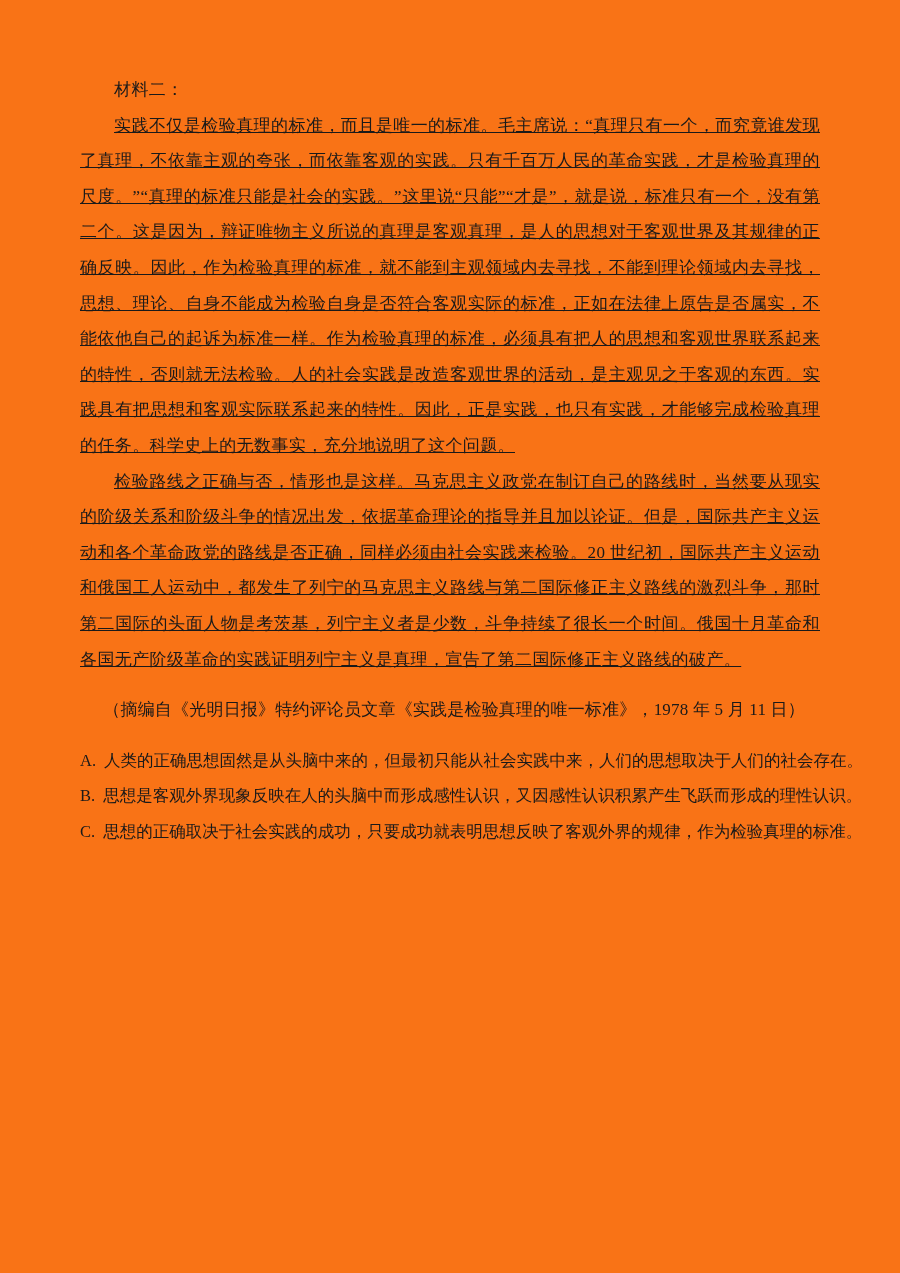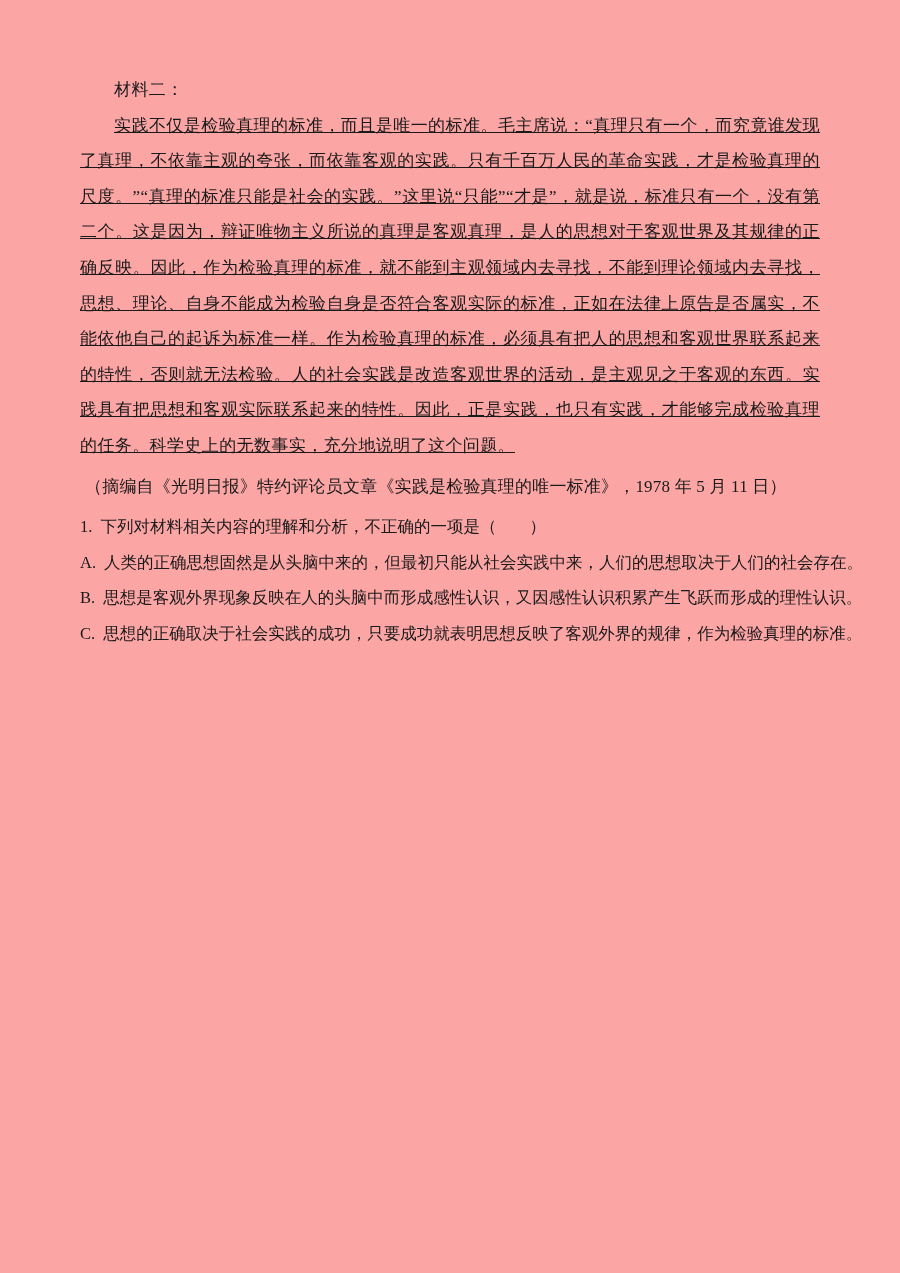--- a/index.html
+++ b/index.html
@@ -12,43 +12,43 @@
     height: 1273px;
     font-family: "Liberation Serif", "DejaVu Serif", serif;
     color: #1a1a1a;
     overflow: hidden;
   }
   .page {
     box-sizing: border-box;
     width: 900px;
     height: 1273px;
     padding: 72px 80px 0 80px;
-    background: #fca5a5;
+    background: #f97316;
   }
   .doc {
     width: 740px;
     font-size: 17px;
     line-height: 35.6px;
     text-align: justify;
     text-justify: inter-ideograph;
     letter-spacing: 0.4px;
   }
   .material-label {
     margin: 0;
     text-indent: 2em;
     text-align: left;
   }
   .para {
     margin: 0;
     text-indent: 2em;
     text-decoration: underline;
   }
   .citation {
-    margin: 5px;
-    text-align: left;
+    margin: 15px;
+    text-align: right;
     letter-spacing: 0.2px;
   }
   .question {
     width: 760px;
     font-size: 16.5px;
     line-height: 35.6px;
     letter-spacing: 0;
   }
   .stem, .option {
     margin: 0;
@@ -65,28 +65,26 @@
 
 <div class="page">
 
   <div class="doc">
     <p class="material-label">材料二：</p>
 
     <p class="para">实践不仅是检验真理的标准，而且是唯一的标准。毛主席说：“真理只有一个，而究竟谁发现了真理，不依靠主观的夸张，而依靠客观的实践。只有千百万人民的革命实践，才是检验真理的尺度。”“真理的标准只能是社会的实践。”这里说“只能”“才是”，就是说，标准只有一个，没有第二个。这是因为，辩证唯物主义所说的真理是客观真理，是人的思想对于客观世界及其规律的正确反映。因此，作为检验真理的标准，就不能到主观领域内去寻找，不能到理论领域内去寻找，思想、理论、自身不能成为检验自身是否符合客观实际的标准，正如在法律上原告是否属实，不能依他自己的起诉为标准一样。作为检验真理的标准，必须具有把人的思想和客观世界联系起来的特性，否则就无法检验。人的社会实践是改造客观世界的活动，是主观见之于客观的东西。实践具有把思想和客观实际联系起来的特性。因此，正是实践，也只有实践，才能够完成检验真理的任务。科学史上的无数事实，充分地说明了这个问题。</p>
 
 
 
+    <p class="para">检验路线之正确与否，情形也是这样。马克思主义政党在制订自己的路线时，当然要从现实的阶级关系和阶级斗争的情况出发，依据革命理论的指导并且加以论证。但是，国际共产主义运动和各个革命政党的路线是否正确，同样必须由社会实践来检验。20 世纪初，国际共产主义运动和俄国工人运动中，都发生了列宁的马克思主义路线与第二国际修正主义路线的激烈斗争，那时第二国际的头面人物是考茨基，列宁主义者是少数，斗争持续了很长一个时间。俄国十月革命和各国无产阶级革命的实践证明列宁主义是真理，宣告了第二国际修正主义路线的破产。</p>
 
     <p class="citation">（摘编自《光明日报》特约评论员文章《实践是检验真理的唯一标准》，1978 年 5 月 11 日）</p>
   </div>
 
   <div class="question">
-    <p class="stem">
-      <span class="qnum">1.</span><span>下列对材料相关内容的理解和分析，不正确的一项是（　　）</span>
-    </p>
 
     <p class="option">
       <span class="olabel">A.</span><span>人类的正确思想固然是从头脑中来的，但最初只能从社会实践中来，人们的思想取决于人们的社会存在。</span>
     </p>
 
     <p class="option">
       <span class="olabel">B.</span><span>思想是客观外界现象反映在人的头脑中而形成感性认识，又因感性认识积累产生飞跃而形成的理性认识。</span>
     </p>
 
     <p class="option">

